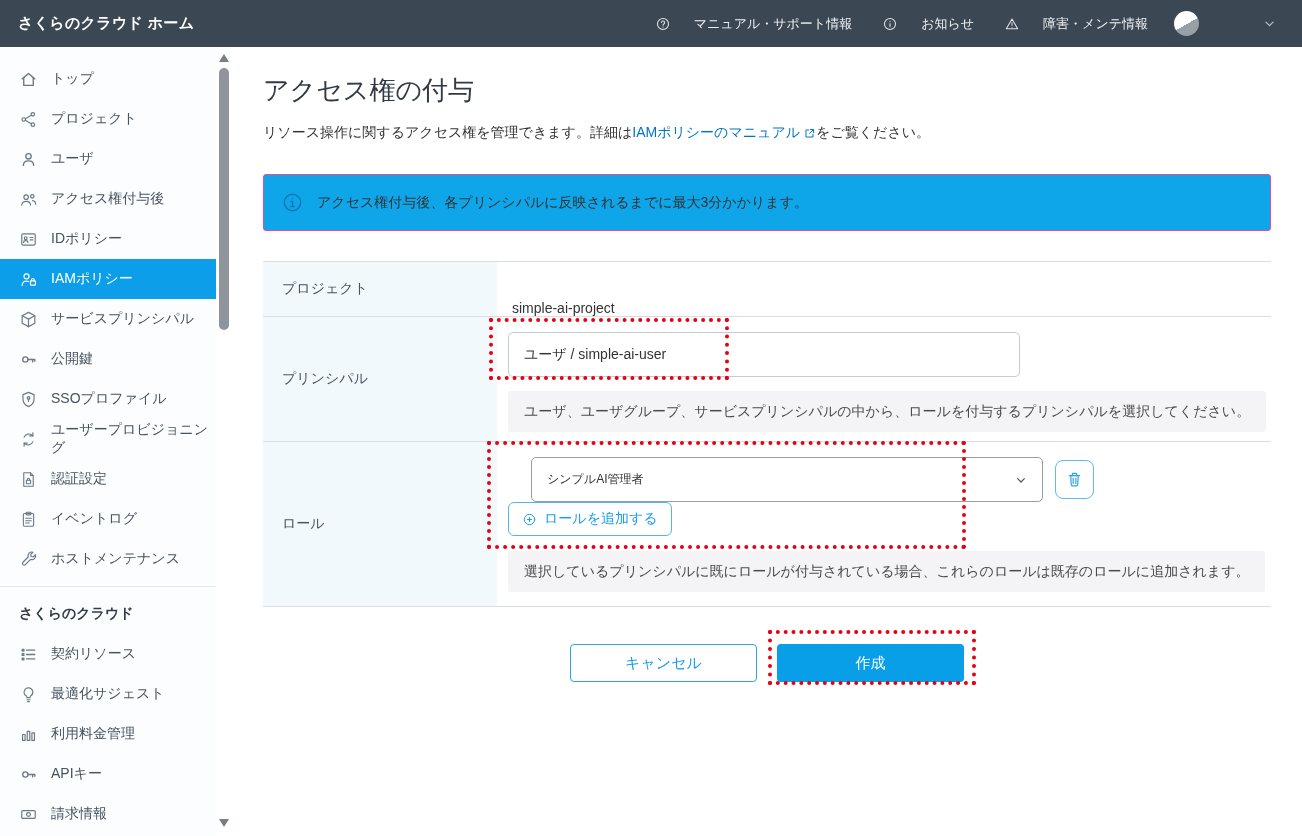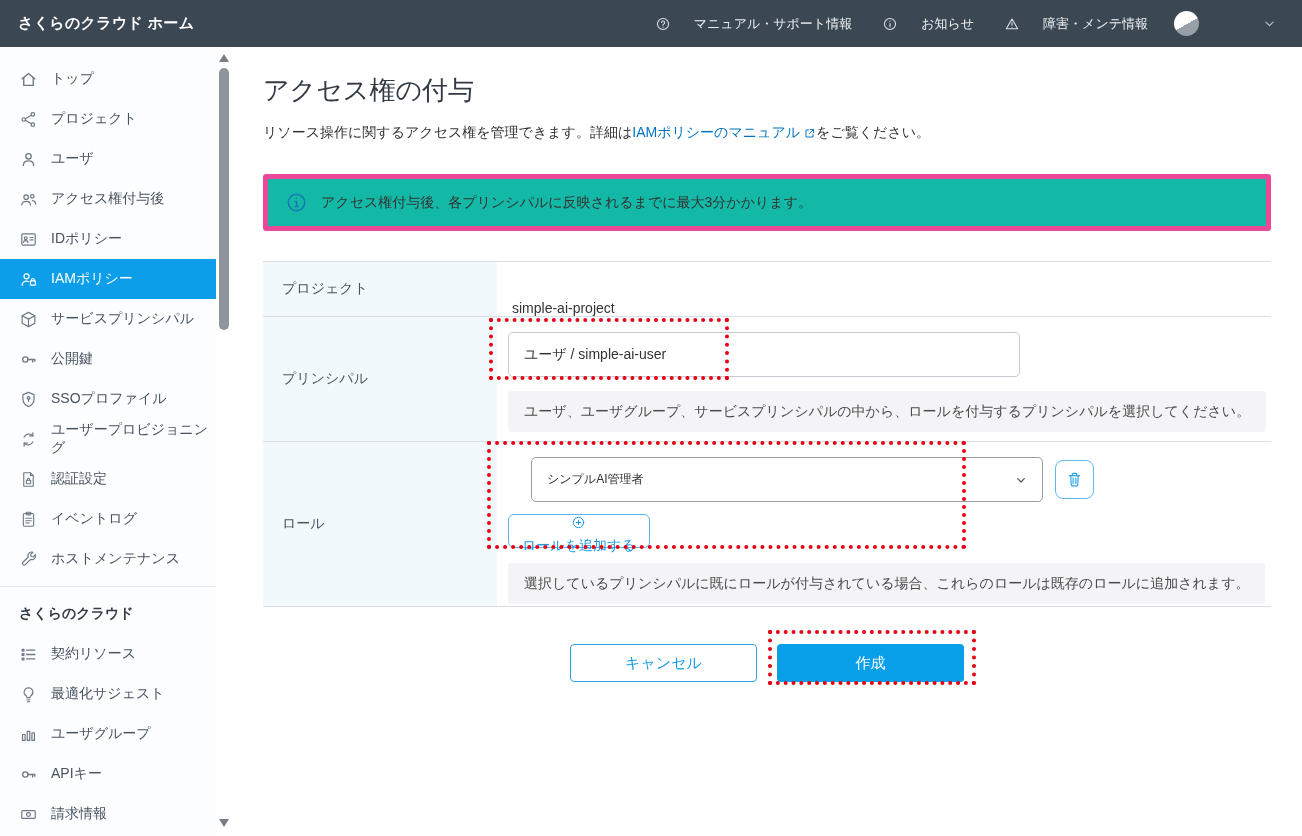--- a/index.html
+++ b/index.html
@@ -36,22 +36,22 @@
   .sb-thumb{ position:absolute; top:21px; left:3px; width:10px; height:262px; background:#8f959b; border-radius:5px;}
   .sb-down{ position:absolute; bottom:9px; left:3px; width:0; height:0;
     border-left:5px solid transparent; border-right:5px solid transparent; border-top:8px solid #787e85;}
   
   .main{ position:absolute; top:47px; left:232px; right:0; bottom:0; background:#fff;
     padding:26px 31px 0 31px;}
   h1{ font-size:26px; font-weight:400; color:#323a45;}
   .desc{ margin-top:16px; font-size:14px; color:#333; display:flex; align-items:center;}
   .desc a{ color:#0074c1; display:inline-flex; align-items:center; gap:3px; cursor:pointer;}
   .ext{ width:13px; height:13px; color:#0074c1;}
-  .banner{ margin-top:32px; height:57px; border:5px solid #ec4899; border-radius:3px;
-    background:#14b8a6; display:flex; align-items:center; gap:13px; padding:0 17px; font-size:14px; color:#333;}
+  .banner{ margin-top:32px; height:57px; border:1px solid #ec4899; border-radius:3px;
+    background:#0ea5e9; display:flex; align-items:center; gap:13px; padding:0 17px; font-size:14px; color:#333;}
   .binfo{ width:23px; height:23px; color:#1477b5; flex-shrink:0;}
   
   .form-table{ margin-top:30px; border-top:1px solid #d9dee3;}
   .frow{ display:flex; border-bottom:1px solid #d9dee3;}
   .fl{ width:234px; flex-shrink:0; background:#f2f9fd; display:flex; align-items:center;
     padding-left:19px; font-size:14px; color:#49535e;}
   .fv{ flex:1; padding-left:11px; font-size:14px; color:#333;}
   .frow-project{ height:55px;}
   .frow-project .fv{ display:flex; align-items:flex-end; padding-left:15px;}
   .frow-principal{ height:125px;}
@@ -63,23 +63,23 @@
   .frow-role{ height:165px;}
   .frow-role .fv{ padding-top:15px;}
   .selrow{ display:flex; align-items:center; gap:12px;}
   .select{ width:512px; height:45px; border:1px solid #989ea5; border-radius:5px; background:#fff;
     display:flex; align-items:center; justify-content:space-between; padding:0 13px 0 15px;
     font-size:12px; color:#333; cursor:pointer;margin-left:23px;}
   .select .chev{ width:16px; height:16px; color:#555;}
   .trash-btn{ width:39px; height:39px; border:1px solid #5fbaed; border-radius:8px; background:#fff;
     color:#29a4e9; display:flex; align-items:center; justify-content:center; cursor:pointer;}
   .trash-btn .ticon{ width:19px; height:19px;}
-  .addrole{ margin-top:12px; height:34px; border:1px solid #54b5ec; border-radius:6px; background:#fff;
+  .addrole{ height:34px; border:1px solid #54b5ec; border-radius:6px; background:#fff;
     color:#1b9de8; font-size:14px; display:inline-flex; align-items:center; gap:7px; padding:0 13px;
-    font-family:inherit; cursor:pointer;flex-direction:column;}
+    font-family:inherit; cursor:pointer;}
   .addrole .picon{ width:15px; height:15px;}
   .frow-role .help{ margin-top:15px;}
   
   .btnrow{ margin-top:37px; display:flex; justify-content:center; gap:20px;}
   .btn-cancel{ width:187px; height:38px; background:#fff; border:1px solid #2ea4e4; color:#189ce8;
     border-radius:4px; font-size:15px; font-family:inherit; cursor:pointer;}
   .btn-create{ width:187px; height:38px; background:#089fe8; border:none; color:#fff;
     border-radius:4px; font-size:15px; font-family:inherit; cursor:pointer;}
   
   .annotation{ position:absolute; border:4px dotted #e60012; pointer-events:none; z-index:50;}
@@ -287,21 +287,21 @@
         <span>最適化サジェスト</span>
       </div>
       <div class="nav-item">
         <span class="nicon iconbox">
           <svg viewBox="0 0 24 24" fill="none" stroke="currentColor" stroke-width="1.5" stroke-linecap="round" stroke-linejoin="round" style="width:100%;height:100%;display:block">
             <rect x="4.5" y="12" width="3.2" height="7.5"></rect>
             <rect x="10.4" y="8" width="3.2" height="11.5"></rect>
             <rect x="16.3" y="10" width="3.2" height="9.5"></rect>
           </svg>
         </span>
-        <span>ユーザグループ</span>
+        <span>利用料金管理</span>
       </div>
       <div class="nav-item">
         <span class="nicon iconbox">
           <svg viewBox="0 0 24 24" fill="none" stroke="currentColor" stroke-width="1.7" stroke-linecap="round" stroke-linejoin="round" style="width:100%;height:100%;display:block">
             <circle cx="8" cy="12" r="3.3"></circle>
             <path d="M11.3 12 H20 M17.2 12 V15 M20 12 V14.3"></path>
           </svg>
         </span>
         <span>APIキー</span>
       </div>

